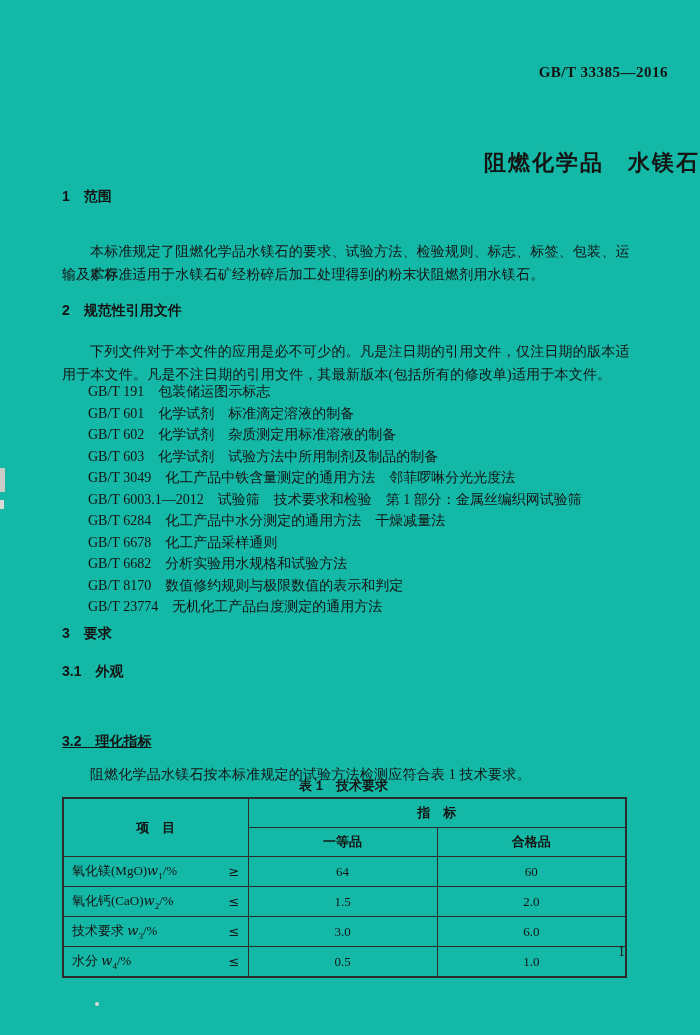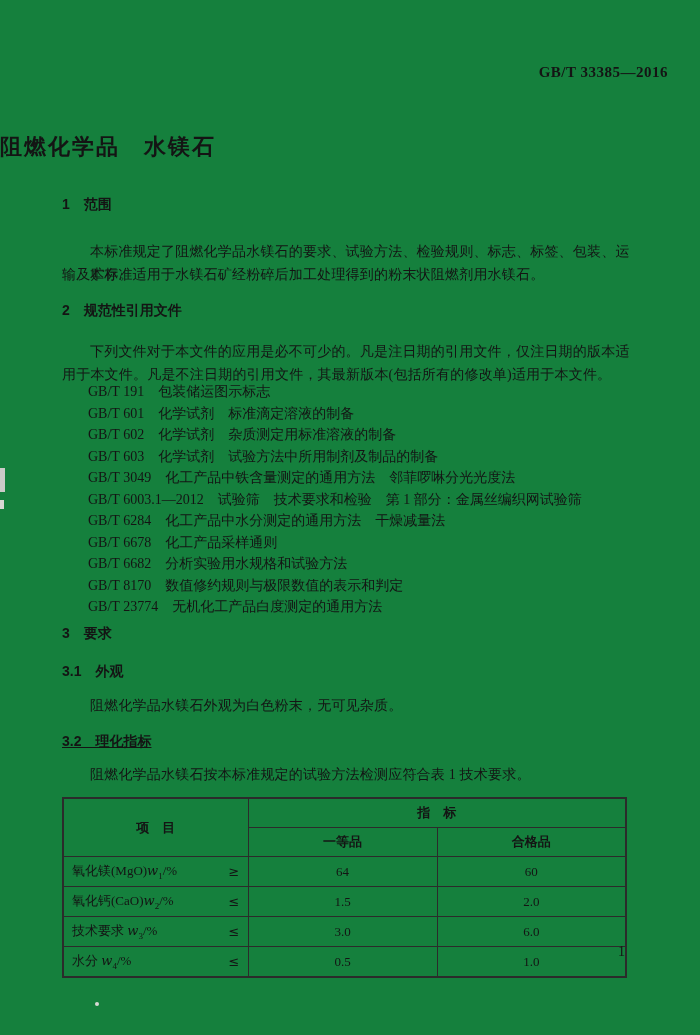--- a/index.html
+++ b/index.html
@@ -1,27 +1,27 @@
 <!DOCTYPE html>
 <html><head>
 <meta charset="utf-8">
 <style>
   html,body { margin:0; padding:0; background:#e8e8e6; }
   .page {
     position:relative; width:700px; height:1035px; margin:0 auto;
-    background:#15803d; color:#141414; overflow:hidden;
+    background:#14b8a6; color:#141414; overflow:hidden;
     font-family:"Liberation Serif","DejaVu Serif",serif;
   }
   .abs { position:absolute; }
   .doc-code {
     top:64px; right:32px; font-size:15px; font-weight:bold; letter-spacing:0.5px;
     font-family:"Liberation Serif","DejaVu Serif",serif;
   }
   .doc-title {
-    top:132px; left:0; width:100%; text-align:left;
+    top:148px; left:0; width:100%; text-align:right;
     font-size:22px; font-weight:bold; letter-spacing:2px;
     font-family:"Liberation Sans","DejaVu Sans",sans-serif;
   }
   .h-sec {
     left:62px; font-size:14px; font-weight:bold;
     font-family:"Liberation Sans","DejaVu Sans",sans-serif;
   }
   .para {
     left:62px; width:578px; font-size:14px; line-height:23px; text-indent:2em;
     letter-spacing:0.2px;
@@ -58,21 +58,21 @@
 </style>
 </head>
 <body>
 
 <div class="page">
 
   <div class="abs doc-code">GB/T 33385—2016</div>
 
   <div class="abs doc-title">阻燃化学品　水镁石</div>
 
-  <div class="abs h-sec" style="top:196px;">1　范围</div>
+  <div class="abs h-sec" style="top:188px;">1　范围</div>
   <div class="abs para" style="top:240px;">本标准规定了阻燃化学品水镁石的要求、试验方法、检验规则、标志、标签、包装、运输及贮存。</div>
   <div class="abs para" style="top:263px;">本标准适用于水镁石矿经粉碎后加工处理得到的粉末状阻燃剂用水镁石。</div>
 
   <div class="abs h-sec" style="top:302px;text-align:right;">2　规范性引用文件</div>
   <div class="abs para" style="top:340px;">下列文件对于本文件的应用是必不可少的。凡是注日期的引用文件，仅注日期的版本适用于本文件。凡是不注日期的引用文件，其最新版本(包括所有的修改单)适用于本文件。</div>
 
   <div class="abs ref-list">
 
       <div class="ref-item"><span class="ref-code">GB/T 191</span><span class="ref-title">包装储运图示标志</span></div>
 
@@ -94,25 +94,25 @@
 
       <div class="ref-item"><span class="ref-code">GB/T 8170</span><span class="ref-title">数值修约规则与极限数值的表示和判定</span></div>
 
       <div class="ref-item"><span class="ref-code">GB/T 23774</span><span class="ref-title">无机化工产品白度测定的通用方法</span></div>
 
   </div>
 
   <div class="abs h-sec" style="top:625px;">3　要求</div>
 
   <div class="abs h-sec" style="top:663px;">3.1　外观</div>
-  <div class="abs para" style="top:694px;">阻燃化学品水镁石外观为白色粉末，无可见杂质。</div>
 
   <div class="abs h-sec" style="top:733px;text-decoration:underline;">3.2　理化指标</div>
   <div class="abs para" style="top:763px;">阻燃化学品水镁石按本标准规定的试验方法检测应符合表 1 技术要求。</div>
 
+  <div class="abs caption">表 1　技术要求</div>
 
   <table class="tech">
     <colgroup>
         <col style="width:185px;">
         <col style="width:189px;">
         <col style="width:189px;">
       </colgroup>
     <thead>
       <tr>
         <th rowspan="2">项　目</th>

